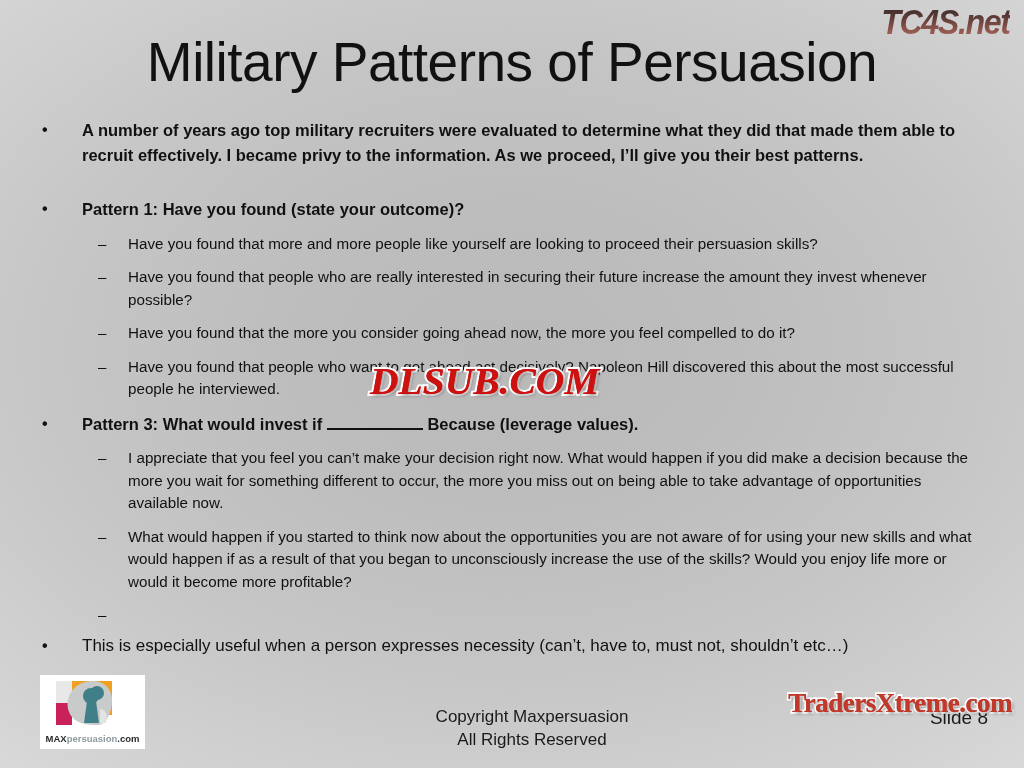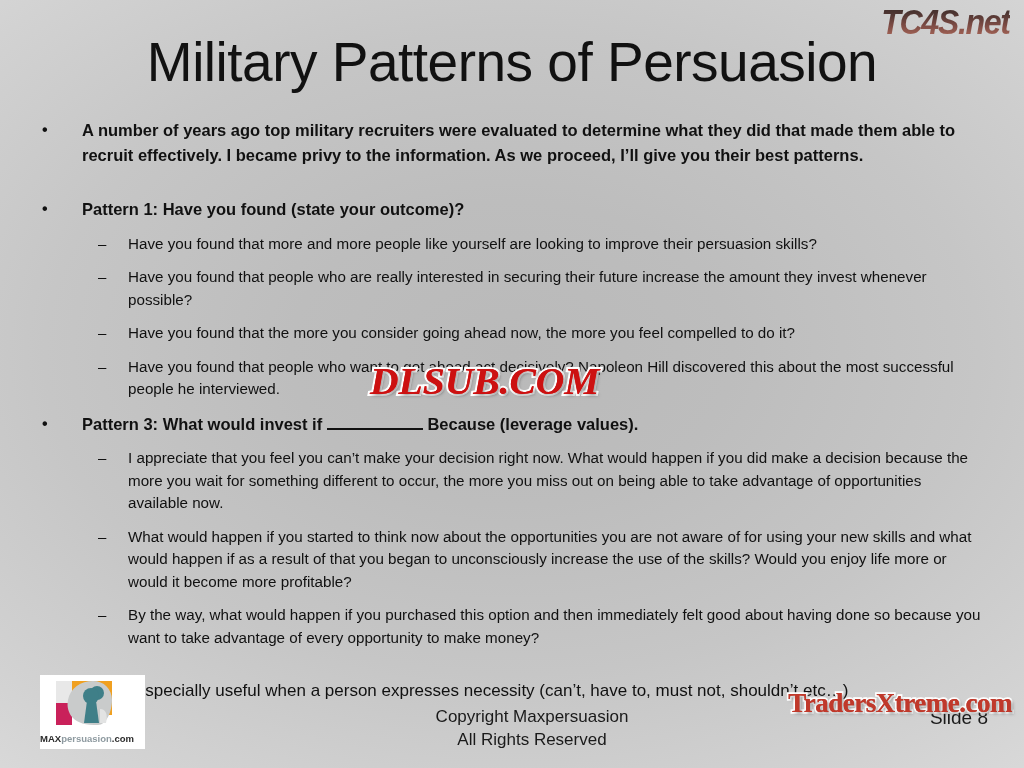--- a/index.html
+++ b/index.html
@@ -192,20 +192,21 @@
     left: 14px;
     top: 4px;
     width: 74px;
     height: 48px;
   }
   #maxlogo .logo-text {
     position: absolute;
     left: 0;
     bottom: 5px;
     width: 105px;
+    text-align: center;
     font-size: 9.5px;
     font-weight: bold;
     white-space: nowrap;
     color: #3b3b3b;
   }
   #maxlogo .logo-text .b { color: #2b2b2b; }
   #maxlogo .logo-text .g { color: #8e9aa0; font-weight: bold; }
 </style>
 </head>
 <body>
@@ -227,21 +228,21 @@
 
     <div class="lvl1">
       <span class="bullet">•</span>
       <span>Pattern 1: Have you found (state your outcome)?</span>
     </div>
 
     <div class="gap-sm"></div>
 
     <div class="lvl2">
       <span class="dash">–</span>
-      <span>Have you found that more and more people like yourself are looking to improve their persuasion skills?</span>
+      <span>Have you found that more and more people like yourself are looking to proceed their persuasion skills?</span>
     </div>
     <div class="gap-sm"></div>
     <div class="lvl2">
       <span class="dash">–</span>
       <span>Have you found that people who are really interested in securing their future increase the amount they invest whenever possible?</span>
     </div>
     <div class="gap-sm"></div>
     <div class="lvl2">
       <span class="dash">–</span>
       <span>Have you found that the more you consider going ahead now, the more you feel compelled to do it?</span>
@@ -268,21 +269,20 @@
       <span>I appreciate that you feel you can’t make your decision right now. What would happen if you did make a decision because the more you wait for something different to occur, the more you miss out on being able to take advantage of opportunities available now.</span>
     </div>
     <div class="gap-sm"></div>
     <div class="lvl2">
       <span class="dash">–</span>
       <span>What would happen if you started to think now about the opportunities you are not aware of for using your new skills and what would happen if as a result of that you began to unconsciously increase the use of the skills? Would you enjoy life more or would it become more profitable?</span>
     </div>
     <div class="gap-sm"></div>
     <div class="lvl2">
       <span class="dash">–</span>
-      <span>By the way, what would happen if you purchased this option and then immediately felt good about having done so because you want to take advantage of every opportunity to make money?</span>
     </div>
 
     <div class="gap-lg"></div>
 
     <div class="lvl1 plain">
       <span class="bullet">•</span>
       <span>This is especially useful when a person expresses necessity (can’t, have to, must not, shouldn’t etc…)</span>
     </div>
 
   </div>

